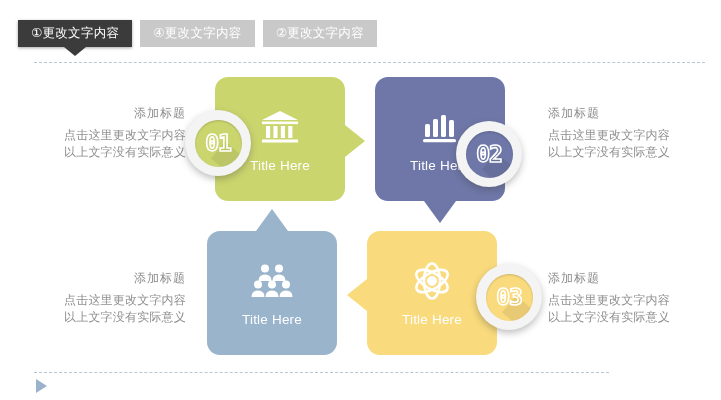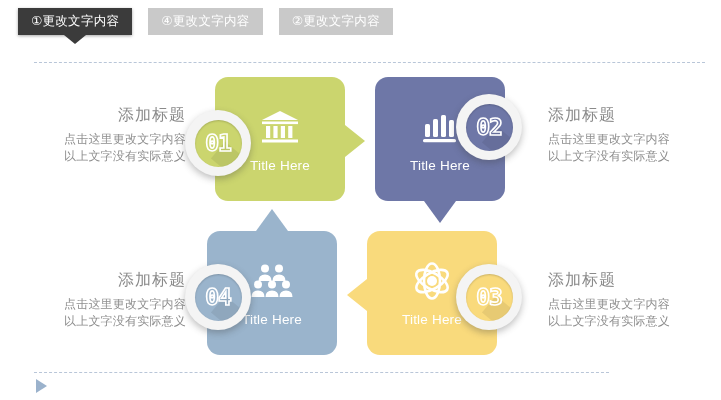--- a/index.html
+++ b/index.html
@@ -11,24 +11,24 @@
     height: 400px;
     background: #ffffff;
     font-family: "Liberation Sans", sans-serif;
     overflow: hidden;
     position: relative;
   }
 
   
   .tab-bar {
     position: absolute;
-    top: 8px;
+    top: 20px;
     left: 18px;
     display: flex;
-    gap: 16px;
+    gap: 8px;
     z-index: 20;
   }
   .tab {
     position: relative;
     height: 27px;
     padding: 0 13px;
     display: flex;
     align-items: center;
     justify-content: center;
     background: #c9c9c9;
@@ -193,34 +193,34 @@
     font-family: "DejaVu Sans Mono", monospace;
     font-size: 23px;
     font-weight: bold;
     color: transparent;
     -webkit-text-stroke: 1.6px #ffffff;
     letter-spacing: -1px;
   }
 
   #badge-01 { left: 185px; top: 110px; }
   #badge-01 .badge-inner { background: #cbd56e; }
-  #badge-02 { left: 456px; top: 94px; }
+  #badge-02 { left: 456px; top: 121px; }
   #badge-02 .badge-inner { background: #6e77a7; }
-  #badge-03 { left: 456px; top: 264px; }
+  #badge-03 { left: 476px; top: 264px; }
   #badge-03 .badge-inner { background: #f9da7c; }
   #badge-04 { left: 185px; top: 264px; }
   #badge-04 .badge-inner { background: #9ab4cc; }
 
   
   .text-block {
     position: absolute;
     width: 160px;
   }
   .text-block .tb-title {
-    font-size: 16px;
+    font-size: 12px;
     color: #8a8a8a;
     font-family: "DejaVu Sans", sans-serif;
     margin-bottom: 5px;
     letter-spacing: 1px;
   }
   .text-block .tb-line {
     font-size: 12px;
     color: #8d8d8d;
     font-family: "DejaVu Sans", sans-serif;
     line-height: 1.45;
@@ -334,25 +334,20 @@
   <div class="badge" id="badge-02">
     <div class="badge-inner">
       <span class="badge-num">02</span>
     </div>
   </div>
   <div class="badge" id="badge-03">
     <div class="badge-inner">
       <span class="badge-num">03</span>
     </div>
   </div>
-  <div class="badge" id="badge-04">
-    <div class="badge-inner">
-      <span class="badge-num">04</span>
-    </div>
-  </div>
 
   <div class="text-block text-left" id="text-01">
     <div class="tb-title">添加标题</div>
     <div class="tb-line">点击这里更改文字内容</div>
     <div class="tb-line">以上文字没有实际意义</div>
   </div>
 
   <div class="text-block text-left" id="text-04">
     <div class="tb-title">添加标题</div>
     <div class="tb-line">点击这里更改文字内容</div>

